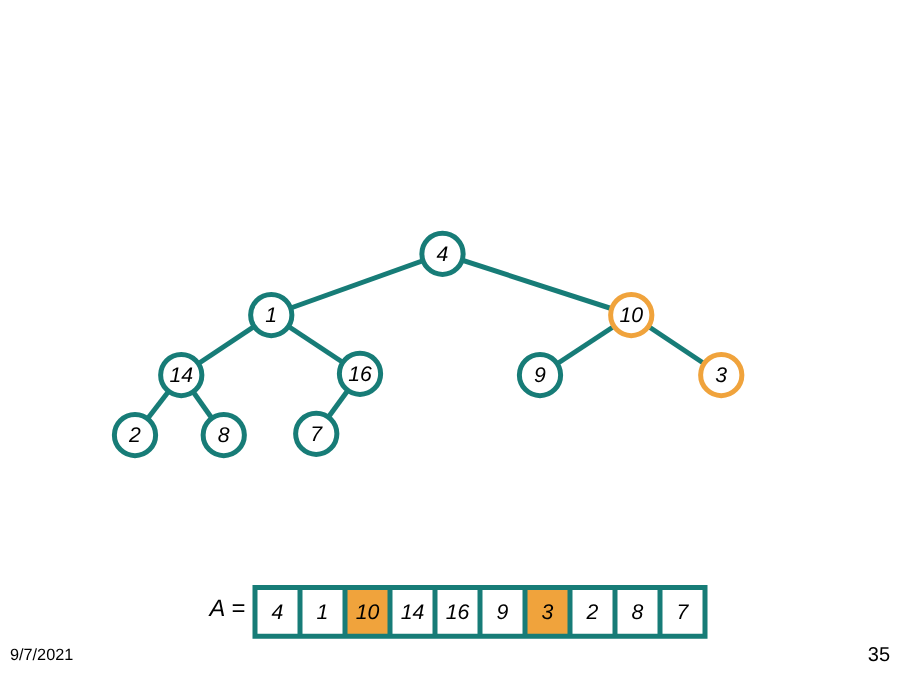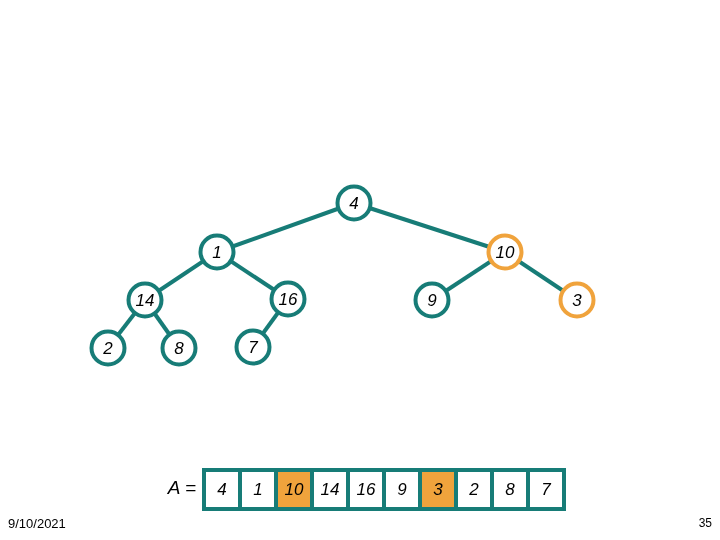--- a/index.html
+++ b/index.html
@@ -61,21 +61,21 @@
     position: absolute;
     left: 8px;
     top: 516px;
     font-size: 13px;
     color: #000000;
   }
   .footer-page {
     position: absolute;
     right: 8px;
     top: 516px;
-    font-size: 12px;
+    font-size: 16px;
     color: #000000;
   }
 </style>
 </head>
 <body>
 
 <div class="slide">
   <svg id="tree-svg" width="720" height="540" viewBox="0 0 720 540">
       <line x1="354" y1="203" x2="217" y2="252" stroke="#177C77" stroke-width="4"></line>
       <line x1="354" y1="203" x2="505" y2="252" stroke="#177C77" stroke-width="4"></line>
@@ -136,16 +136,16 @@
       <div class="array-cell" style="background: rgb(240, 163, 60);">10</div>
       <div class="array-cell" style="background: rgb(255, 255, 255);">14</div>
       <div class="array-cell" style="background: rgb(255, 255, 255);">16</div>
       <div class="array-cell" style="background: rgb(255, 255, 255);">9</div>
       <div class="array-cell" style="background: rgb(240, 163, 60);">3</div>
       <div class="array-cell" style="background: rgb(255, 255, 255);">2</div>
       <div class="array-cell" style="background: rgb(255, 255, 255);">8</div>
       <div class="array-cell" style="background: rgb(255, 255, 255);">7</div>
     </div>
 
-  <span class="footer-date">9/10/2021</span>
+  <span class="footer-date">9/7/2021</span>
 
   <span class="footer-page">35</span>
 </div>
 
 </body></html>

